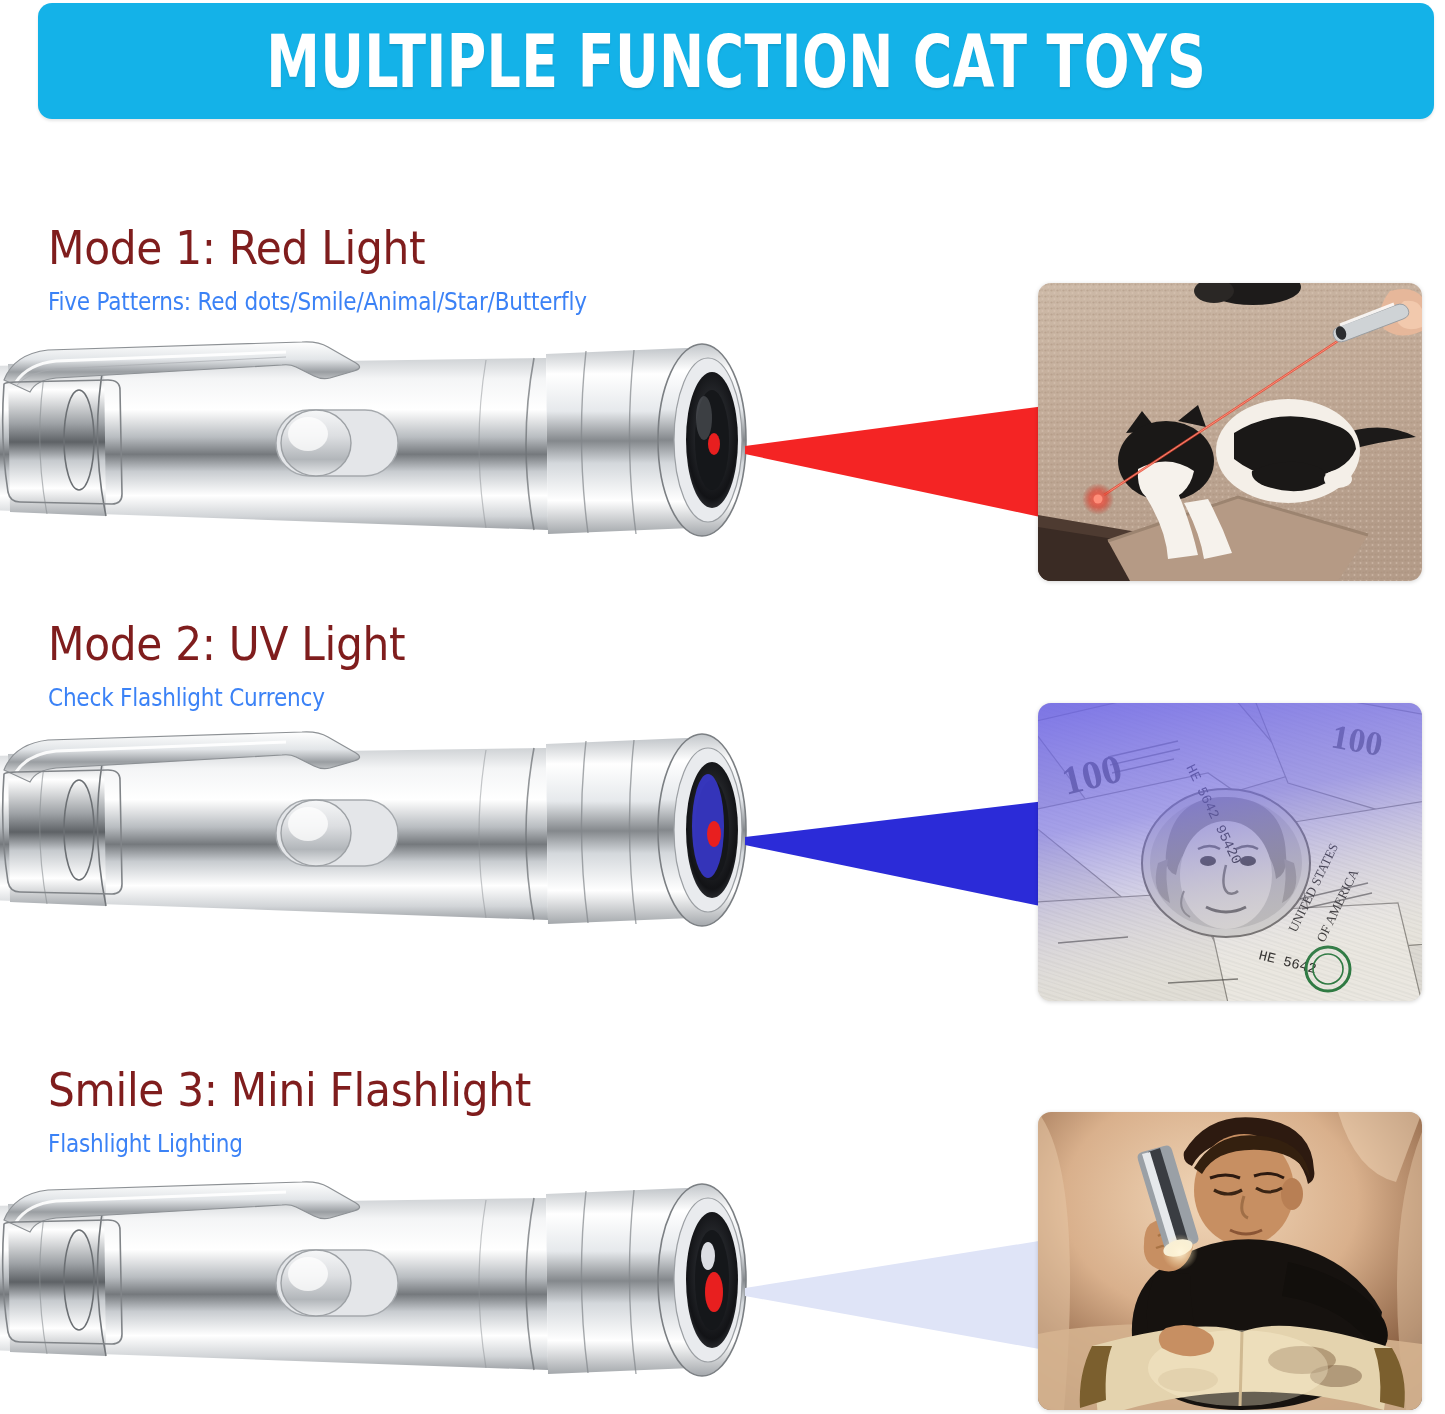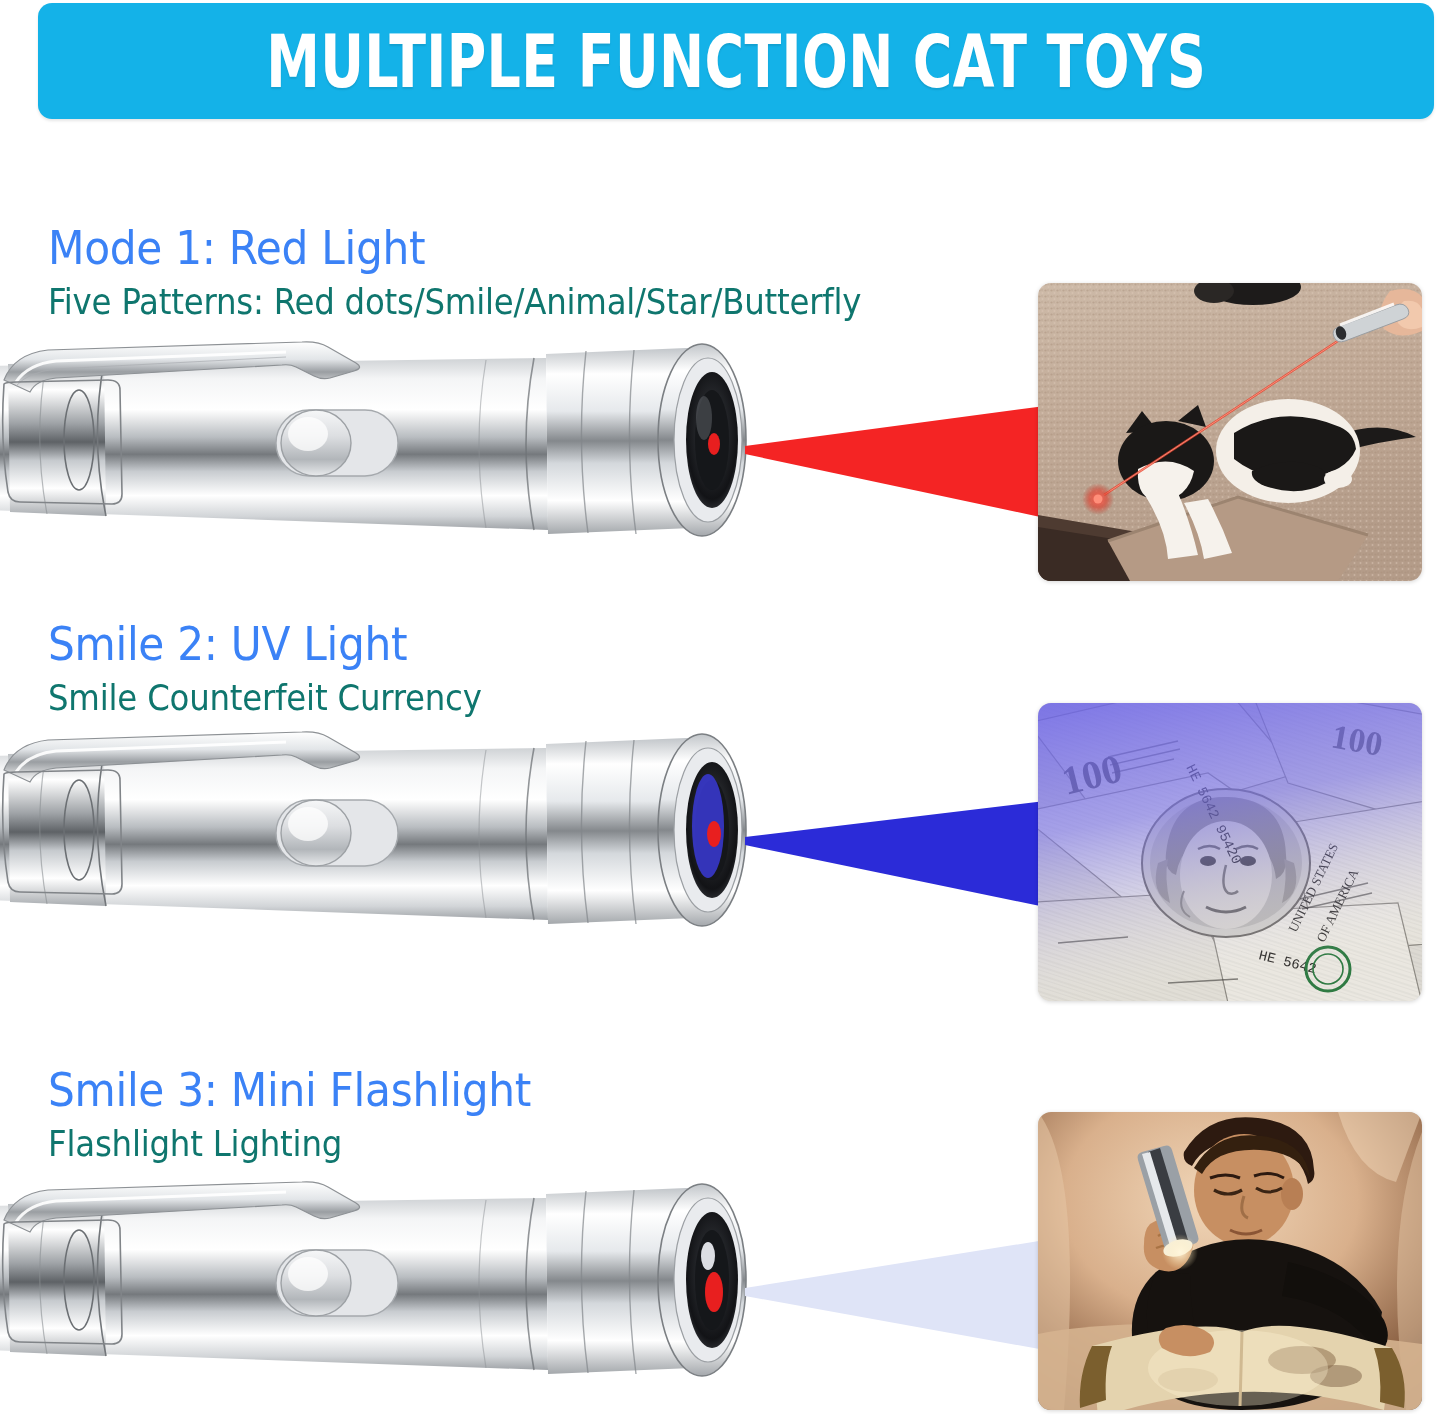--- a/index.html
+++ b/index.html
@@ -26,26 +26,26 @@
     transform:scaleX(.82);
     transform-origin:center center;
     white-space:nowrap;
     text-shadow:0 2px 2px rgba(0,0,0,.10);
   }
 
   
   .mode{position:absolute;left:0;width:1445px;}
   .mode-text{position:absolute;left:48px;}
   .mode-title{
-    font-size:47px;line-height:52px;color:#3b82f6;font-weight:400;
+    font-size:47px;line-height:52px;color:#7f1d1d;font-weight:400;
     font-family:"DejaVu Sans Condensed","Liberation Sans",sans-serif;
     letter-spacing:-.3px;white-space:nowrap;
   }
   .mode-sub{
-    font-size:36px;line-height:44px;color:#0f766e;font-weight:400;
+    font-size:24px;line-height:44px;color:#3b82f6;font-weight:400;
     font-family:"DejaVu Sans Condensed","Liberation Sans",sans-serif;
     letter-spacing:-.2px;white-space:nowrap;margin-top:6px;
   }
 
   
   .flash{position:absolute;left:-14px;}
   .flash svg{display:block;}
 
   
   .beam{position:absolute;}
@@ -229,22 +229,22 @@
         <path d="M300,44 l58,-22 q8,-3 12,4 q3,7 -5,10 l-58,22 q-8,3 -11,-4 q-3,-7 4,-10 z" fill="#cfd3d6" stroke="#9a9ea2" stroke-width="1"></path>
         <path d="M302,42 l54,-21" stroke="#ffffff" stroke-width="3" opacity=".85" fill="none"></path>
         <ellipse cx="303" cy="50" rx="5" ry="7" fill="#2a2c2f" transform="rotate(-20 303 50)"></ellipse>
       </svg>
     </div>
   </div>
 
   <div class="mode" style="top:0;">
 
     <div class="mode-text" style="top:618px;">
-      <div class="mode-title">Smile 2: UV Light</div>
-      <div class="mode-sub">Smile Counterfeit Currency</div>
+      <div class="mode-title">Mode 2: UV Light</div>
+      <div class="mode-sub">Check Flashlight Currency</div>
     </div>
 
     <div class="flash" style="top:730px;">
       <svg width="800" height="220" viewBox="0 0 800 220">
         <defs>
           <radialGradient id="lens2" cx="50%" cy="45%" r="62%">
             <stop offset="0%" stop-color="#4a4d52"></stop>
             <stop offset="45%" stop-color="#25272b"></stop>
             <stop offset="78%" stop-color="#121316"></stop>
             <stop offset="100%" stop-color="#3a3d42"></stop>

